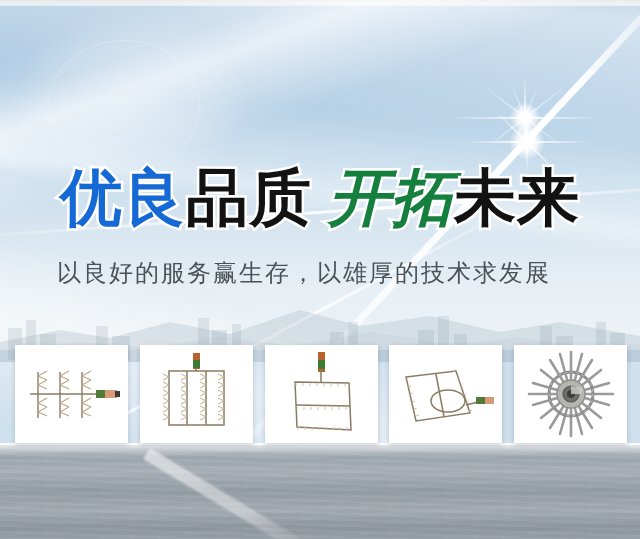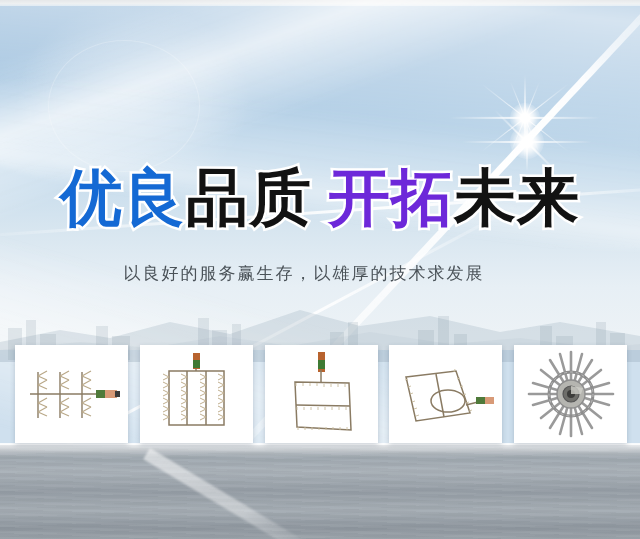--- a/index.html
+++ b/index.html
@@ -226,28 +226,28 @@
     letter-spacing:1px;
     white-space:nowrap;
     font-family:"DejaVu Sans","Liberation Sans",sans-serif;
   }
   .headline span{
     -webkit-text-stroke:5px #ffffff;
     paint-order:stroke fill;
   }
   .hl-blue{color:#1469d4;margin-top:48px;}
   .hl-dark{color:#121212;text-align:right;}
-  .hl-orange{color:#6d28d9;}
+  .hl-orange{color:#15803d;font-style:italic;}
   .hl-gap{display:inline-block;width:16px;-webkit-text-stroke:0;}
 
   
   .subtitle{
     position:absolute;left:0;top:258px;width:608px;
     text-align:center;
-    font-size:17px;
+    font-size:24px;
     line-height:30px;
     color:#4a5258;
     letter-spacing:2px;
     white-space:nowrap;
     font-family:"DejaVu Sans","Liberation Sans",sans-serif;
   }
 
   
   .cards{
     position:absolute;left:15px;top:345px;

